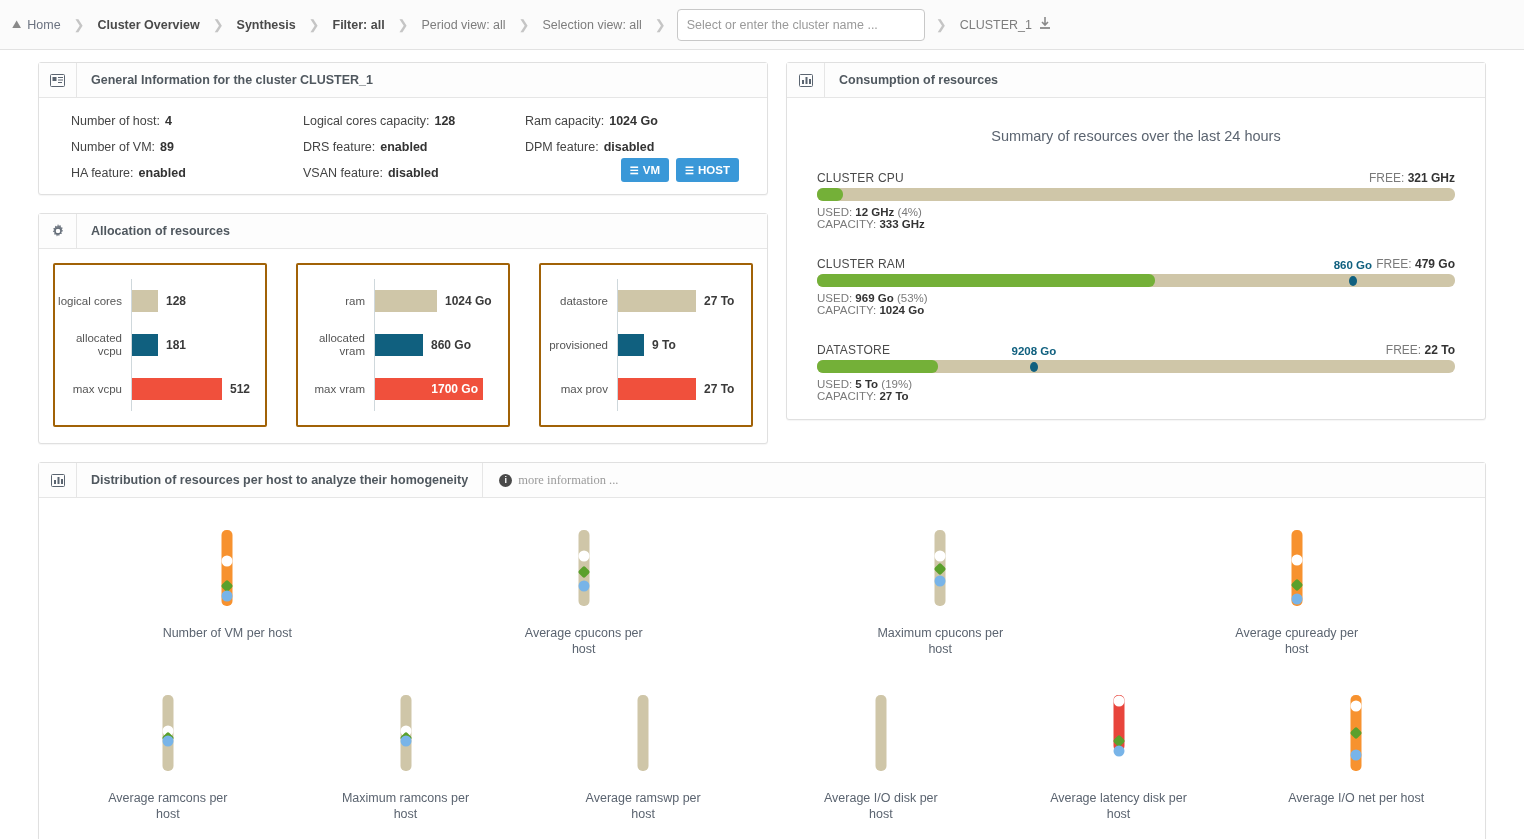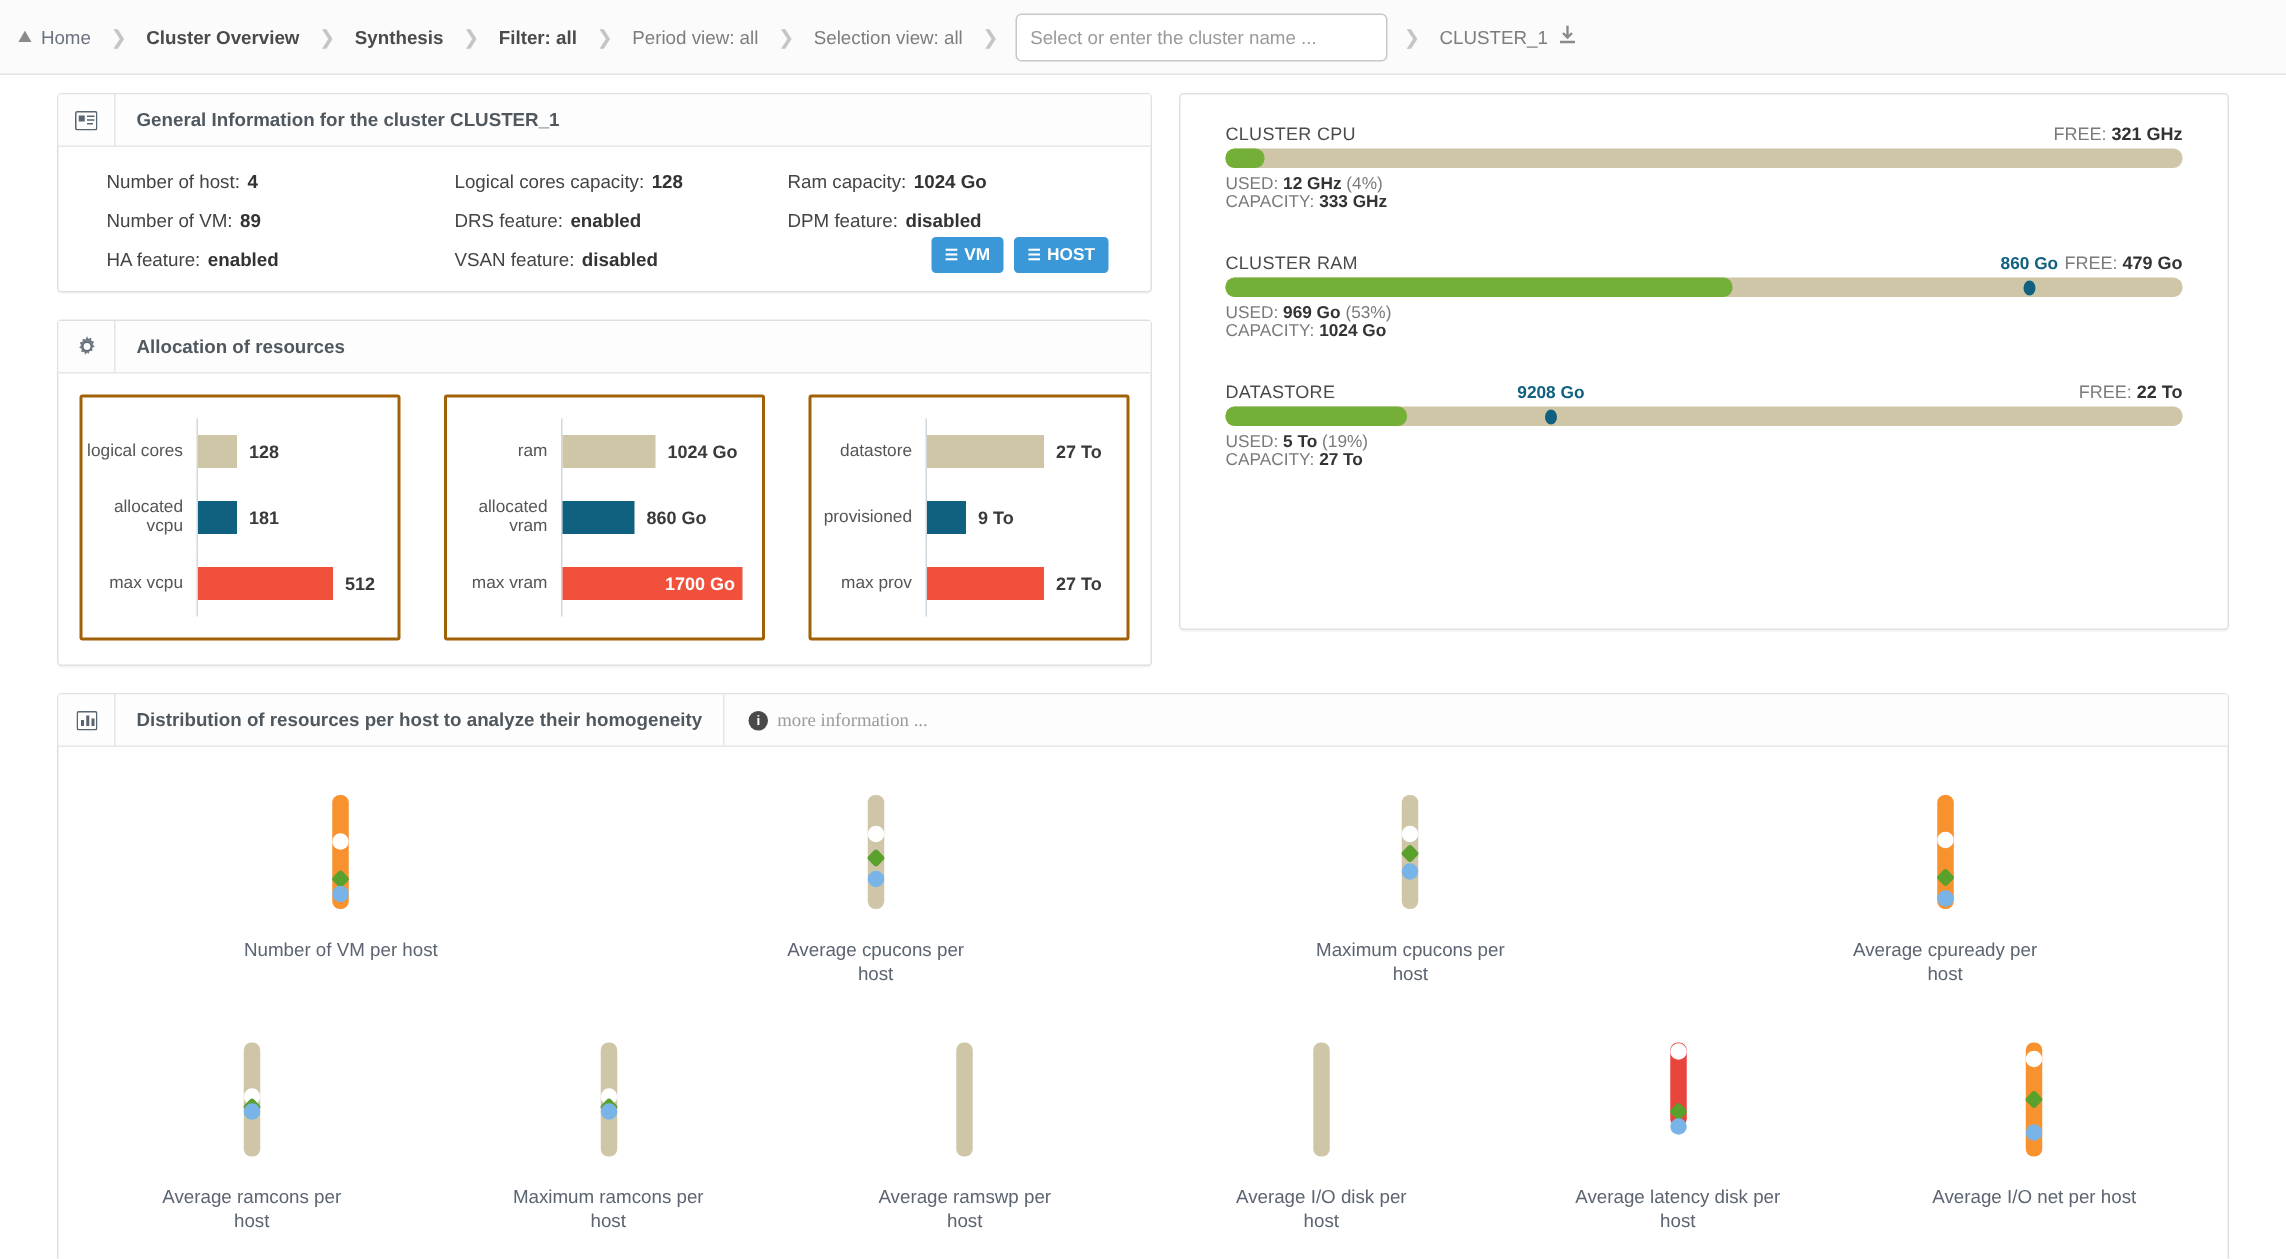--- a/index.html
+++ b/index.html
@@ -417,21 +417,21 @@
               <div class="alloc-axis"></div>
               <div class="alloc-bar-wrap">
                 <div class="alloc-bar teal" style="width:48px"></div>
                 <div class="alloc-val">860 Go</div>
               </div>
             </div>
             <div class="alloc-row">
               <div class="alloc-lbl">max vram</div>
               <div class="alloc-axis"></div>
               <div class="alloc-bar-wrap">
-                <div class="alloc-bar red" style="width:120px">
+                <div class="alloc-bar red" style="width:108px">
                   <div class="alloc-val inside">1700 Go</div>
                 </div>
               </div>
             </div>
           </div>
 
           <div class="alloc-card">
             <div class="alloc-row">
               <div class="alloc-lbl">datastore</div>
               <div class="alloc-axis"></div>
@@ -457,21 +457,33 @@
               </div>
             </div>
           </div>
 
         </div>
       </div>
     </div>
 
     <div class="col-right">
       <div class="panel" style="height:358px">
+        <div class="panel-head">
+          <div class="icon-cell">
+            <svg width="14" height="13" viewBox="0 0 14 13">
+              <rect x="0.5" y="0.5" width="13" height="12" rx="1" fill="none" stroke="#5a6470"></rect>
+              <rect x="3" y="6" width="2" height="4" fill="#5a6470"></rect>
+              <rect x="6.5" y="3" width="2" height="7" fill="#5a6470"></rect>
+              <rect x="10" y="5" width="2" height="5" fill="#5a6470"></rect>
+            </svg>
+          </div>
+          <div class="title-cell">Consumption of resources</div>
+        </div>
         <div class="cons-body">
+          <div class="cons-title">Summary of resources over the last 24 hours</div>
 
           <div class="cons-block">
             <div class="cons-top">
               <span class="cons-name">CLUSTER CPU</span>
               <span class="cons-free"><span>FREE:</span> <b>321 GHz</b></span>
             </div>
             <div class="cons-track">
               <div class="cons-fill" style="width:4%"></div>
             </div>
             <div class="cons-bottom">

